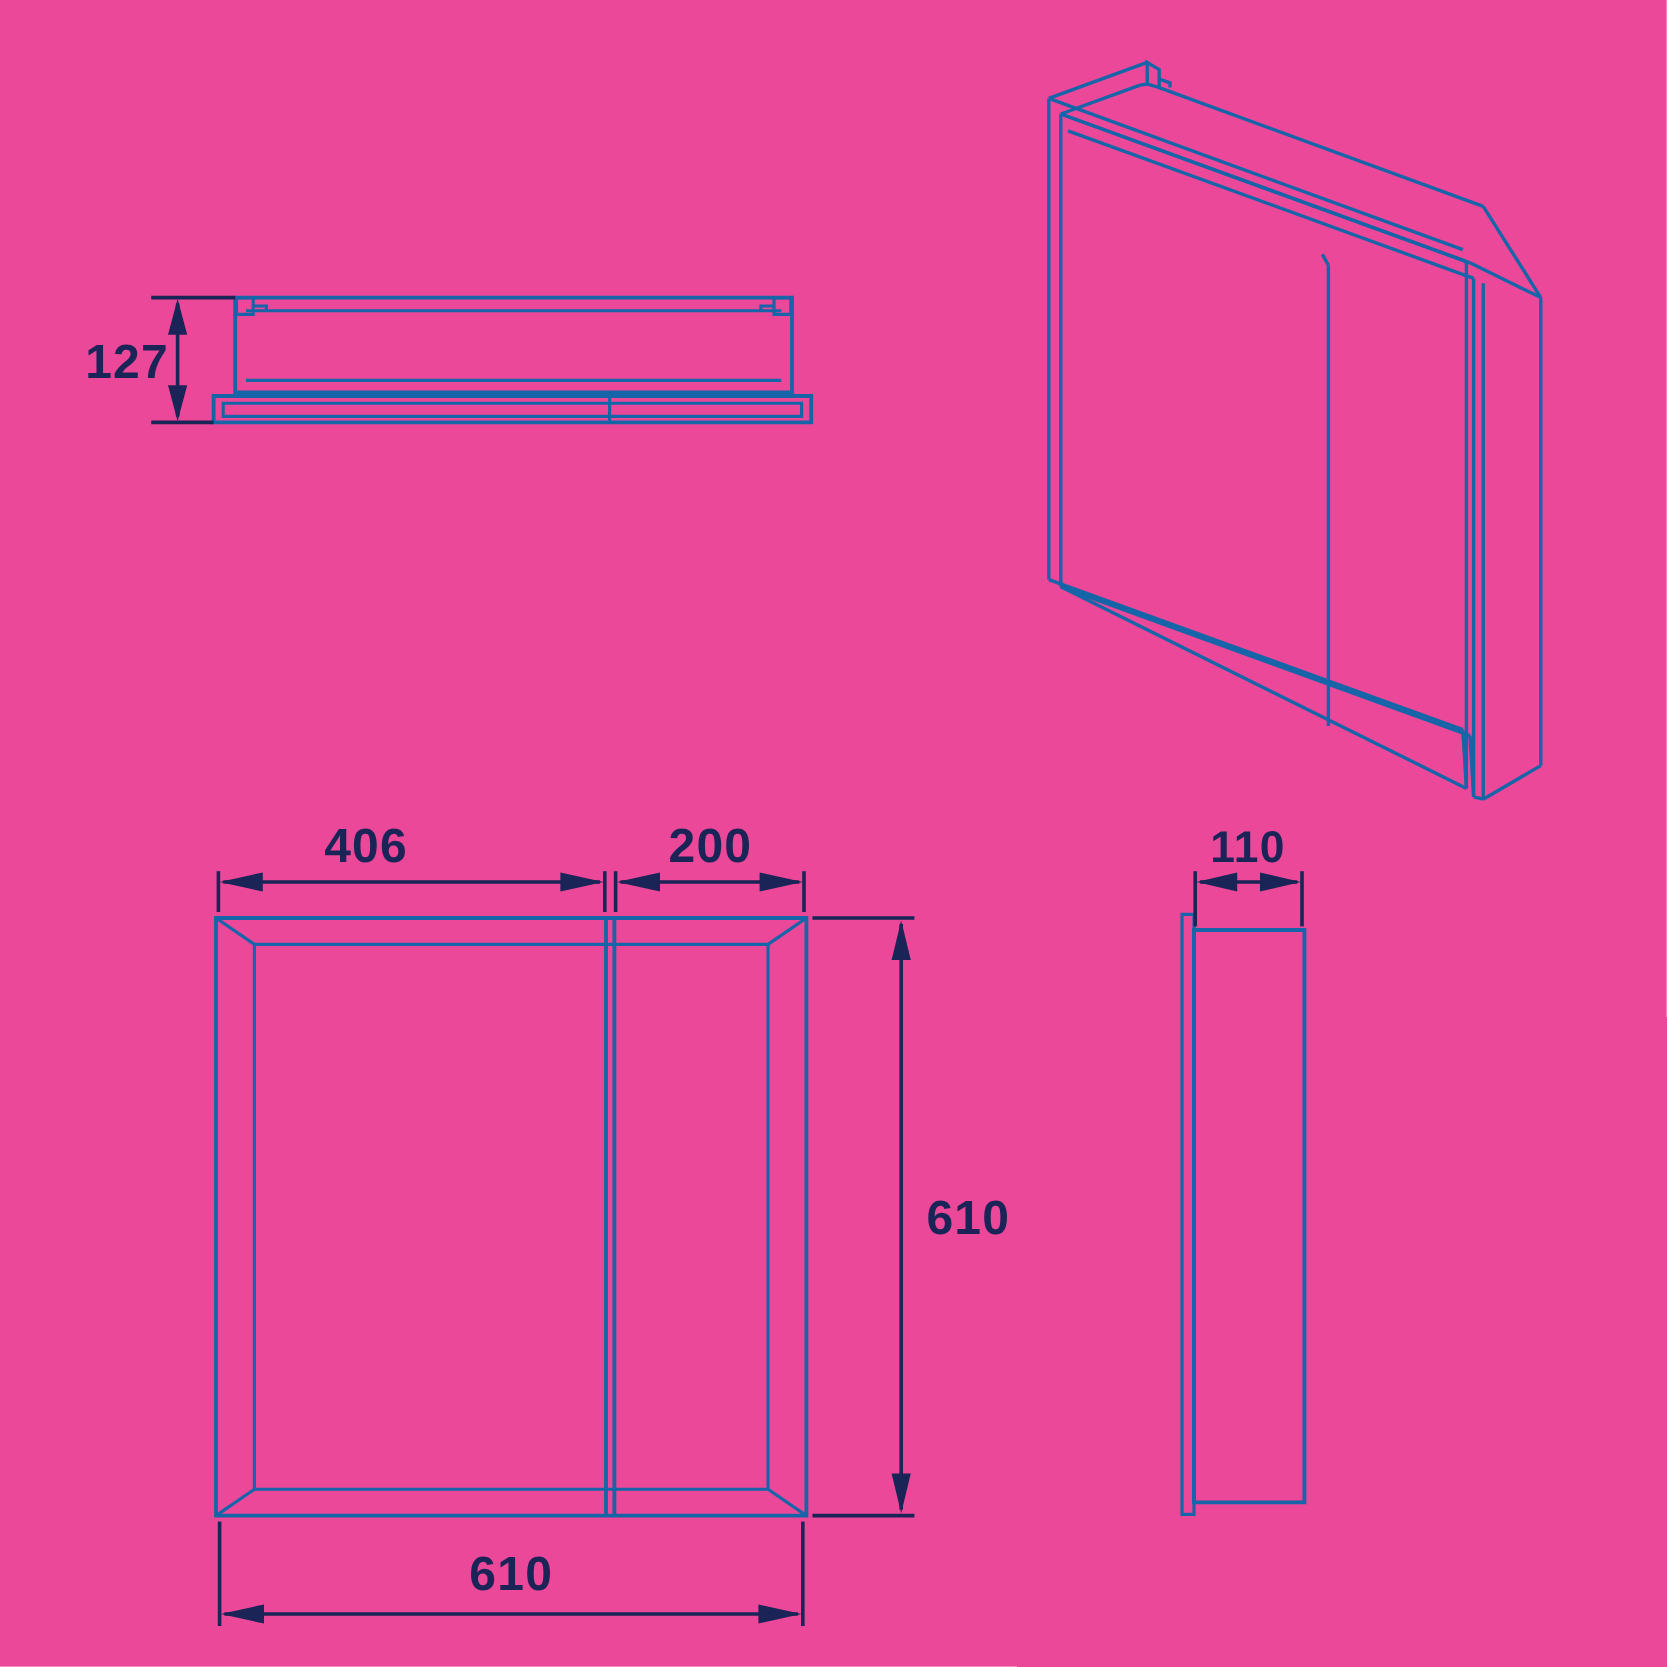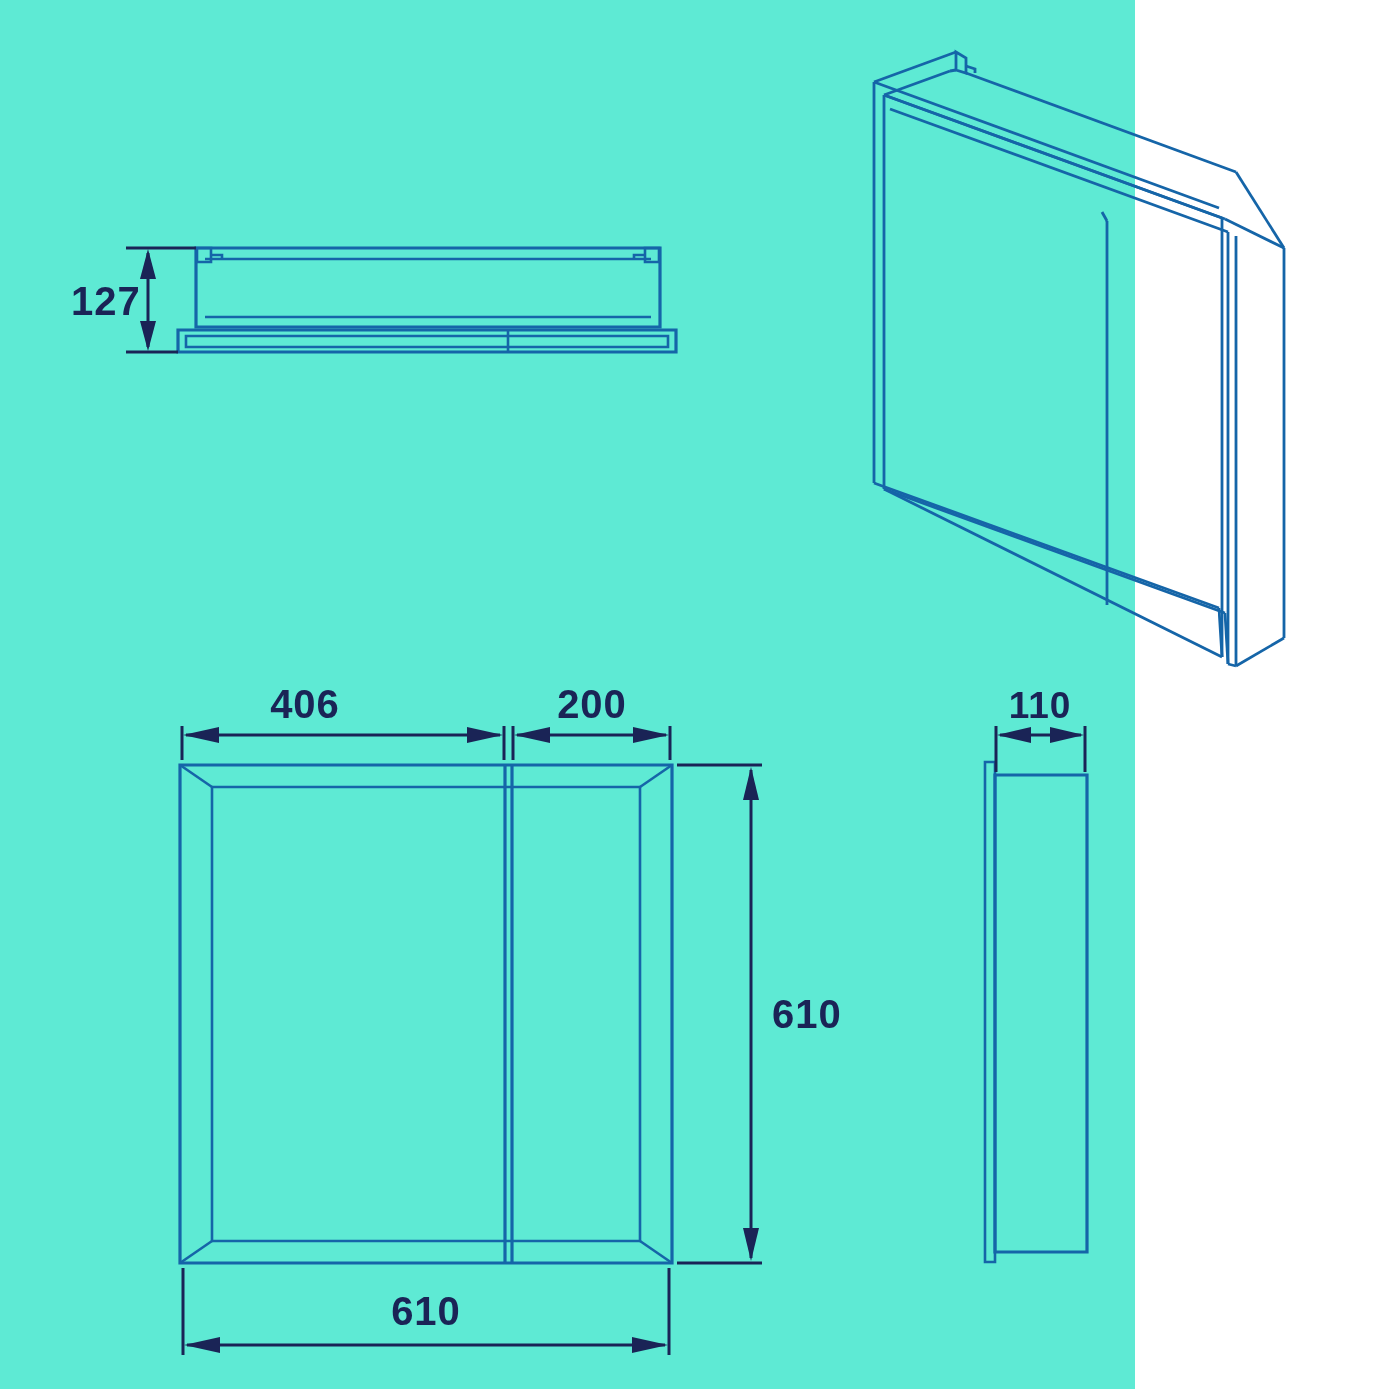--- a/index.html
+++ b/index.html
@@ -9,23 +9,23 @@
     background: #ffffff;
   }
   body {
     width: 1389px;
     height: 1389px;
     overflow: hidden;
     font-family: "Liberation Sans", sans-serif;
   }
   #drawing-root {
     position: relative;
-    width: 1135px;
+    width: 1389px;
     height: 1389px;
-    background: #5eead4;
+    background: #ec4899;
   }
   svg#tech-drawing {
     display: block;
     width: 1389px;
     height: 1389px;
   }
   .part-line {
     fill: none;
     stroke: #1565a8;
     stroke-width: 3.2;

